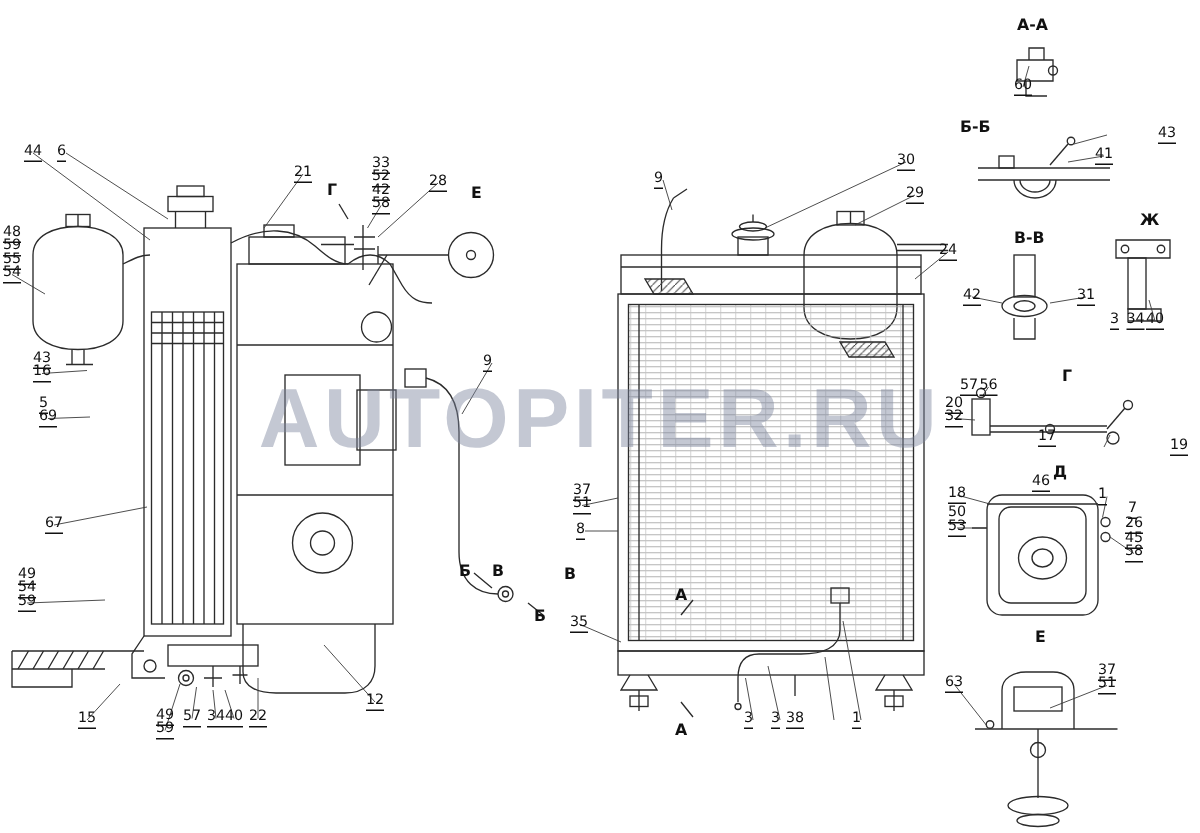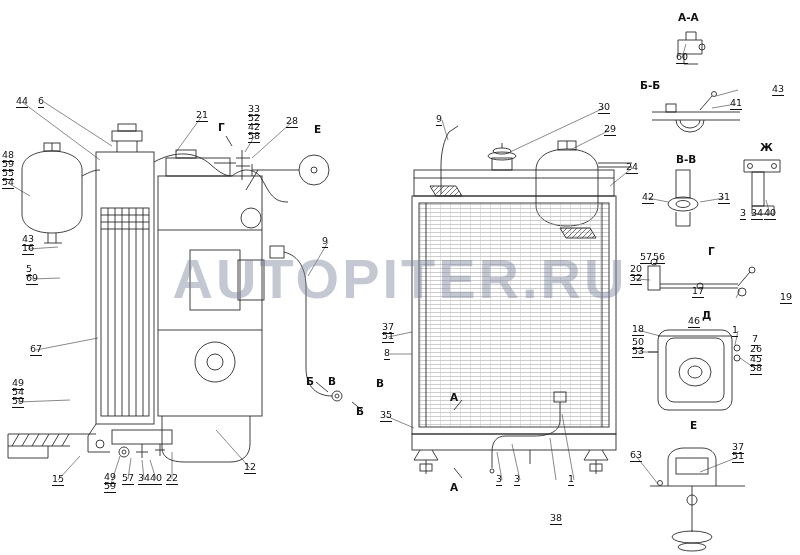--- a/index.html
+++ b/index.html
@@ -286,21 +286,21 @@
       <span class="callout u" style="left: 598px; top: 102px;">30</span>
       <span class="callout u" style="left: 604px; top: 124px;">29</span>
       <span class="callout u" style="left: 626px; top: 162px;">24</span>
       <span class="callout u" style="left: 382px; top: 322px;">37</span>
       <span class="callout u" style="left: 382px; top: 331px;">51</span>
       <span class="callout u" style="left: 384px; top: 348px;">8</span>
       <span class="callout u" style="left: 380px; top: 410px;">35</span>
       <span class="callout section" style="left: 450px; top: 392px;">А</span>
       <span class="callout u" style="left: 496px; top: 474px;">3</span>
       <span class="callout u" style="left: 514px; top: 474px;">3</span>
-      <span class="callout u" style="left: 550px; top: 474px; margin-top: 39px;">38</span>
+      <span class="callout u" style="left: 524px; top: 474px;">38</span>
       <span class="callout u" style="left: 568px; top: 474px;">1</span>
       <span class="callout section" style="left: 450px; top: 482px;">А</span>
       <span class="callout section" style="left: 678px; top: 12px;">А-А</span>
       <span class="callout u" style="left: 676px; top: 52px;">60</span>
       <span class="callout section" style="left: 640px; top: 80px;">Б-Б</span>
       <span class="callout u" style="left: 772px; top: 84px;">43</span>
       <span class="callout u" style="left: 730px; top: 98px;">41</span>
       <span class="callout section" style="left: 676px; top: 154px;">В-В</span>
       <span class="callout section" style="left: 760px; top: 142px;">Ж</span>
       <span class="callout u" style="left: 642px; top: 192px;">42</span>

